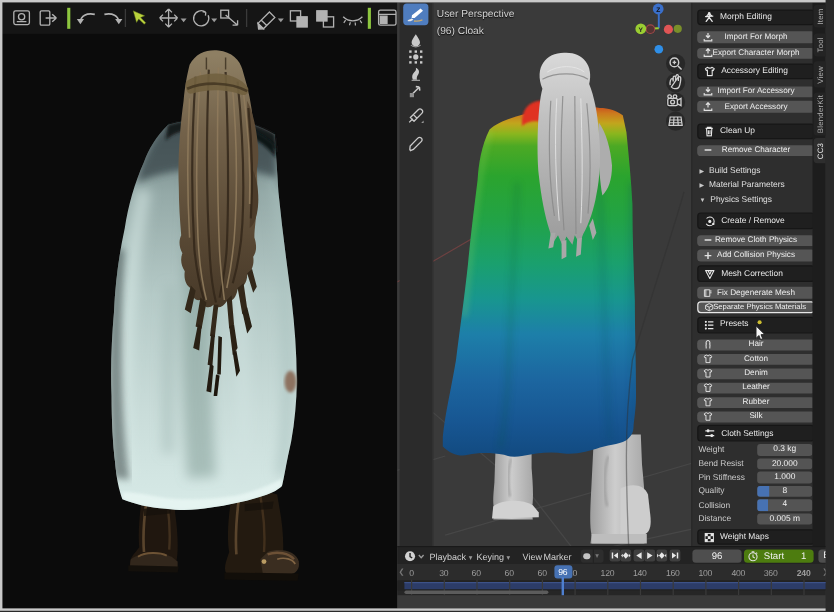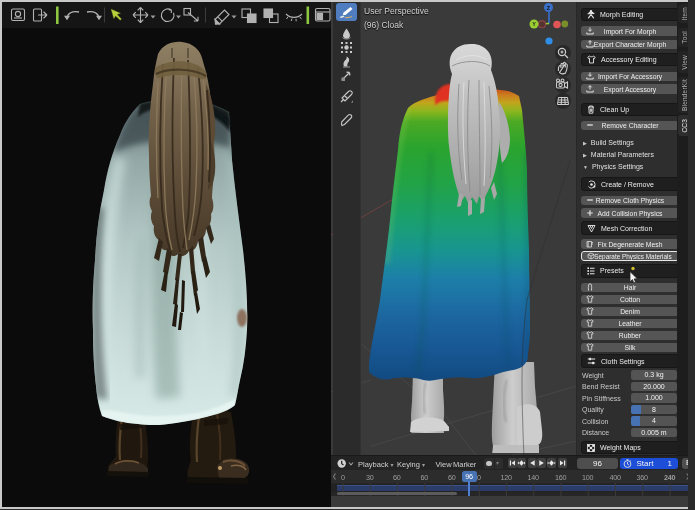--- a/index.html
+++ b/index.html
@@ -556,21 +556,21 @@
             <path d="M1.6 3.4 L0.4 5 L1.6 6.6 Z" fill="#e8e8e8" transform="translate(6.6 0)"></path>
             <path d="M2.0 3.4 L0.6 5 L2.0 6.6 Z" fill="#e8e8e8" transform="scale(-1 1) translate(-2.6 0)"></path>
           </svg></div>
       <div class="pbtn" style="left:226.5px;"><svg width="9" height="10" viewBox="0 0 9 10">
             <path d="M2 2.5 L5.5 5 L2 7.5 Z" fill="#e8e8e8"></path>
             <path d="M6.6 2.5 L6.6 7.5" stroke="#e8e8e8" stroke-width="1.2"></path>
           </svg></div>
 
       <div class="abs" style="left:246px;top:1.5px;width:41px;height:11px;background:#4e4e4e;border-radius:3px;text-align:center;line-height:11px;color:#f2f2f2;">96</div>
 
-      <div class="abs" style="left:288.5px;top:1.5px;width:58.5px;height:11px;background:#1d4ed8;border-radius:3px;color:#f2f2f2;">
+      <div class="abs" style="left:288.5px;top:1.5px;width:58.5px;height:11px;background:#4d7c0f;border-radius:3px;color:#f2f2f2;">
         <svg class="abs" style="left:3px;top:1.5px;" width="9" height="9" viewBox="0 0 9 9">
             <circle cx="4.5" cy="5" r="3.4" stroke="#e0e0e0" stroke-width="0.9" fill="none"></circle>
             <path d="M4.5 3 L4.5 5.2 L6 6 M3.4 0.8 L5.6 0.8 M4.5 0.8 L4.5 1.6 M7.2 1.6 L8 2.4" stroke="#e0e0e0" stroke-width="0.9" fill="none"></path>
           </svg>
         <span class="abs" style="left:17px;top:1.5px;">Start</span>
           <span class="abs" style="right:6px;top:1.5px;">1</span>
       </div>
 
       <div class="abs" style="left:351px;top:1.5px;width:14px;height:11px;background:#4e4e4e;border-radius:3px 0 0 3px;color:#f2f2f2;padding-left:4px;overflow:hidden;">En</div>
     </div>

